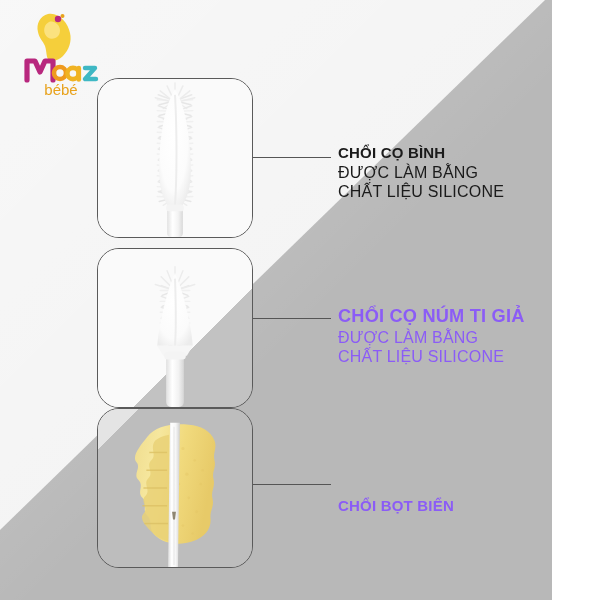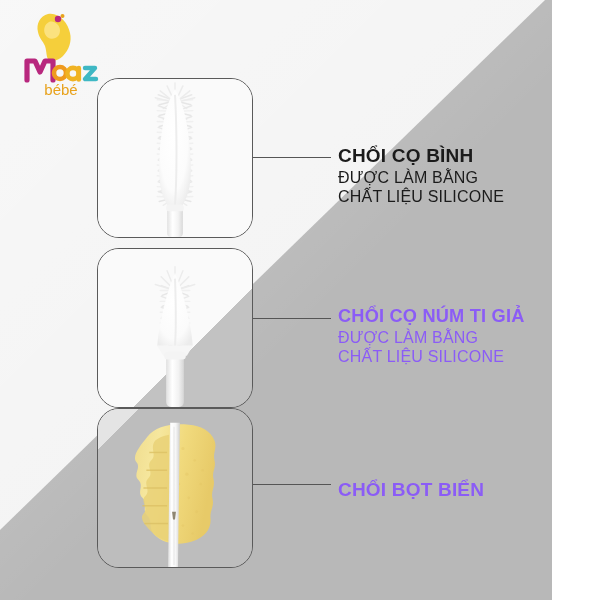--- a/index.html
+++ b/index.html
@@ -75,32 +75,32 @@
 
   
   .label {
     position:absolute;
     left:338px; width:258px;
     color:#1b1b1b;
     line-height:1.24;
   }
   .label .l-title {
     font-weight:bold;
-    font-size:19px;
+    font-size:15px;
     letter-spacing:0.2px;
     white-space:nowrap;
   }
   .label .l-sub {
     font-weight:normal;
     font-size:16px;
     letter-spacing:0.2px;
   }
   .lab-1 { top:144px; }
   .lab-2 { top:305px; }
-  .lab-3 { top:478px; }
+  .lab-3 { top:497px; }
   .lab-2 .l-title { font-size:18.2px; }
   .lab-2, .lab-3 { color:#8b5cf6; }
 </style>
 </head>
 <body>
 
 <div id="poster">
 
   <div class="bg-light"></div>
   <div class="bg-dark"></div>

